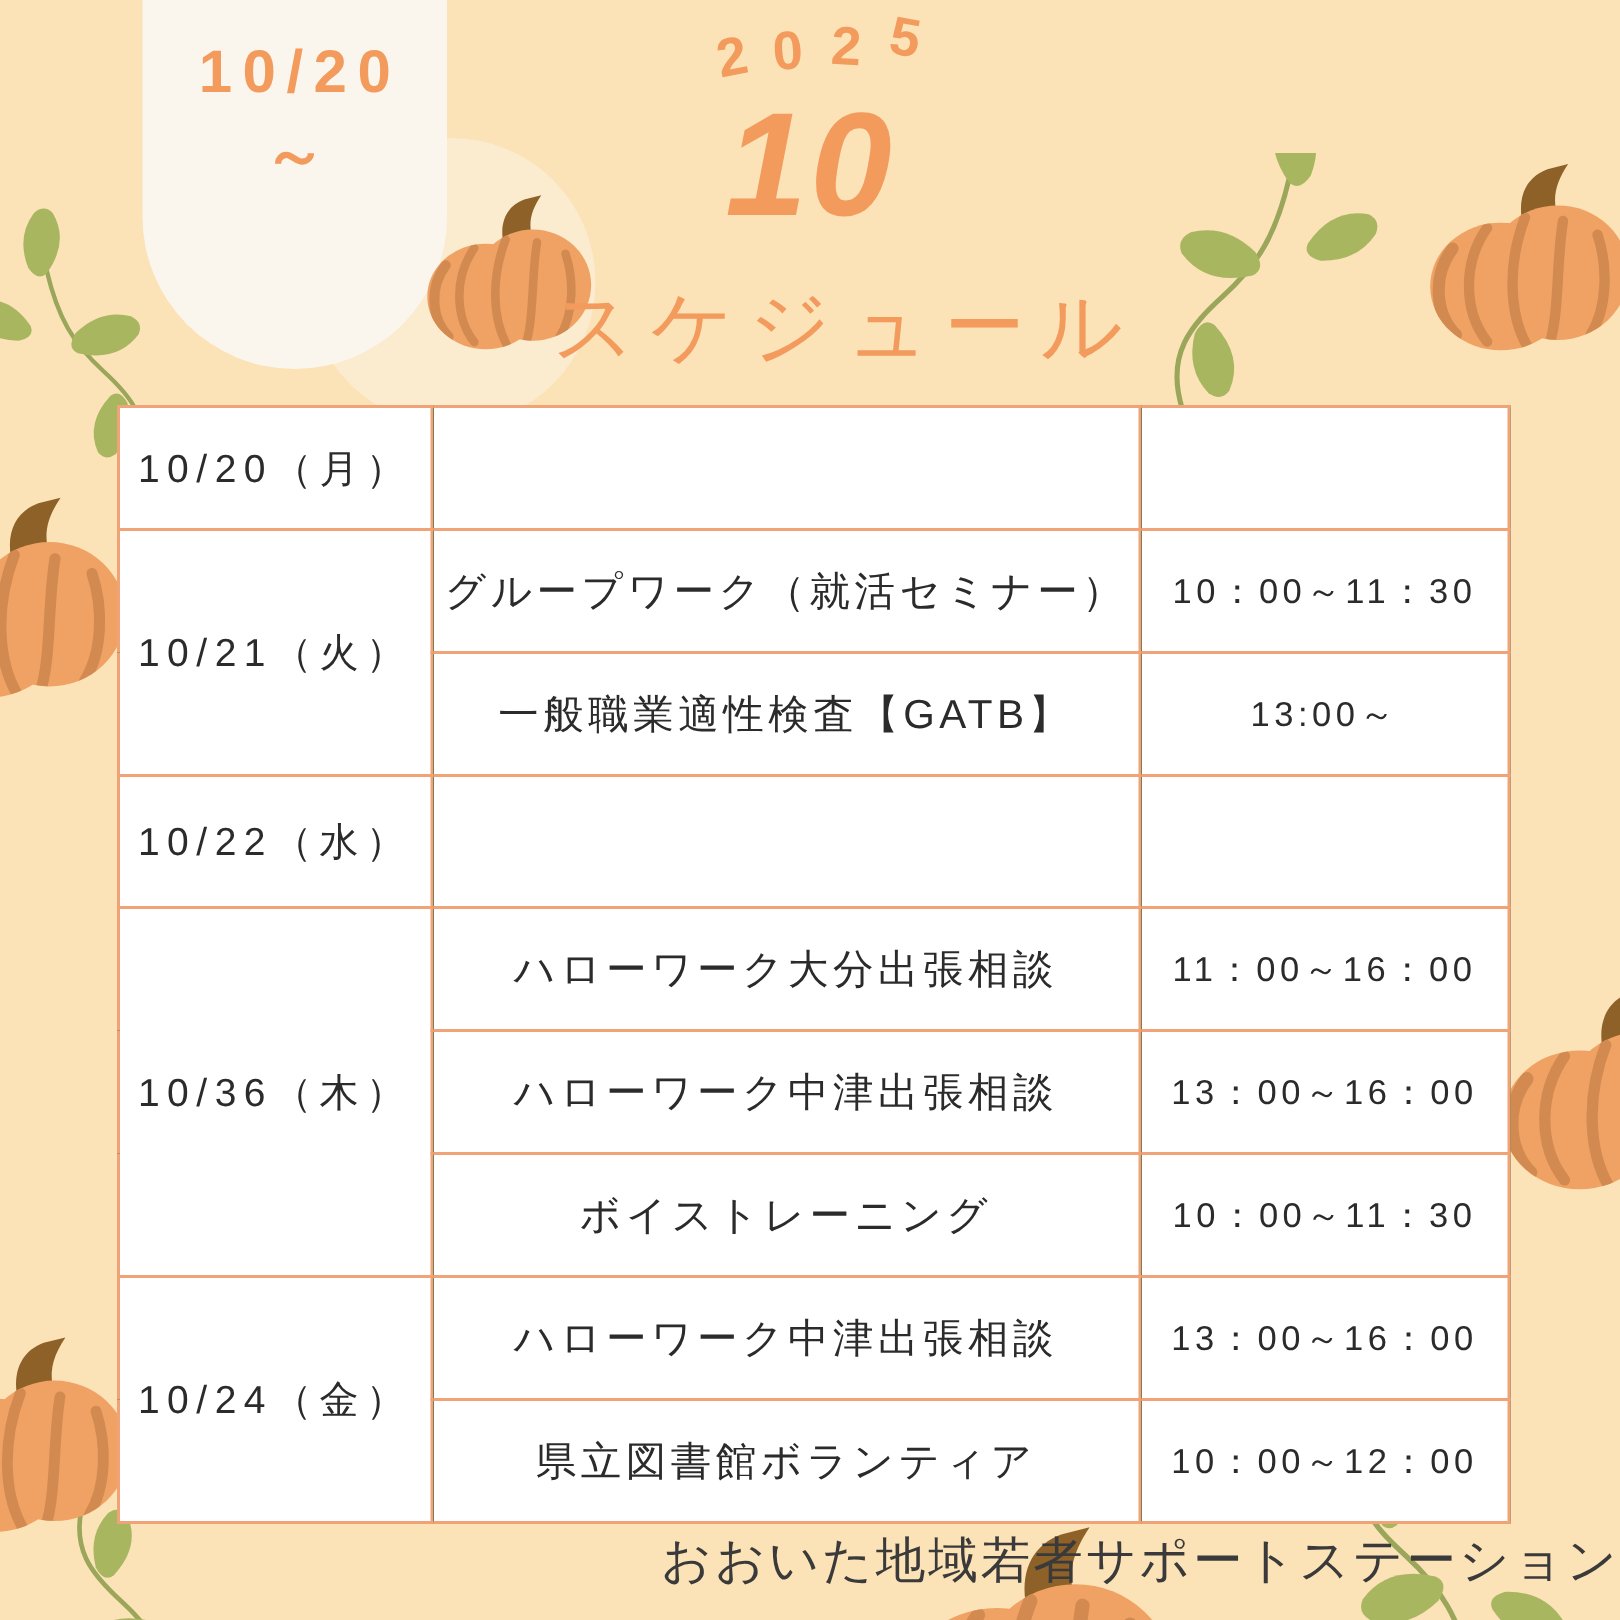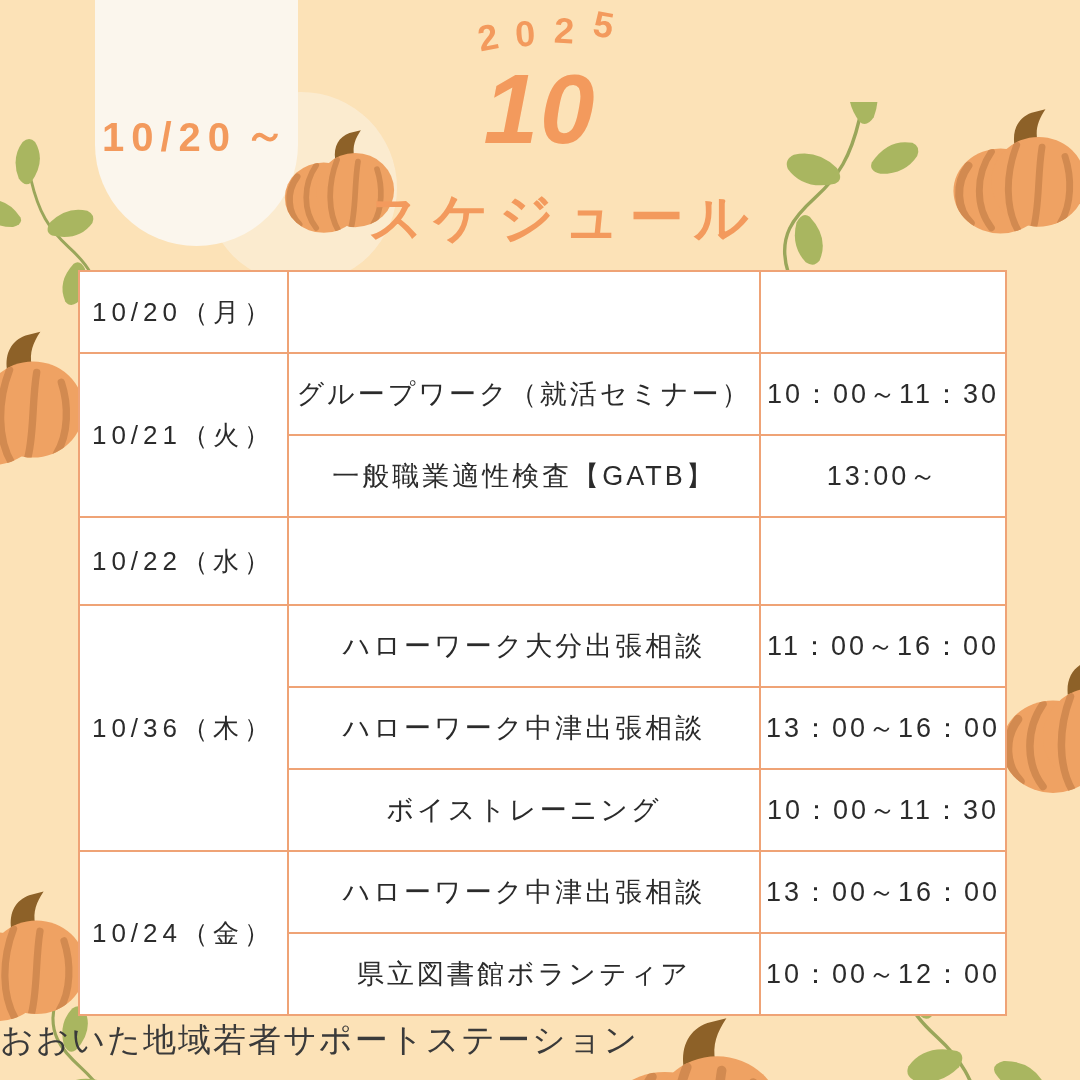--- a/index.html
+++ b/index.html
@@ -39,21 +39,21 @@
   .vine-top-right{left:765px;top:102px;width:175px;height:175px;z-index:1;}
   .vine-bottom-left{left:30px;top:995px;width:170px;height:160px;z-index:1;}
   .vine-bottom-right{left:875px;top:955px;width:200px;height:180px;z-index:1;}
 
   
   .badge{
     left:95px;top:0;width:203px;height:246px;
     background:var(--badge);
     border-radius:0 0 102px 102px;
     z-index:2;
-    display:flex;flex-direction:row;align-items:center;justify-content:flex-start;
+    display:flex;flex-direction:column;align-items:center;justify-content:flex-start;
     padding-top:20px;
   }
   .faint-circle{
     left:205px;top:92px;width:192px;height:192px;border-radius:50%;
     background:rgba(251,246,237,0.45);z-index:2;
   }
   .badge .line{
     color:var(--accent);font-weight:700;font-size:40px;letter-spacing:7px;
     line-height:1.0;text-indent:7px;
   }
@@ -69,43 +69,43 @@
   .arc span{display:inline-block;}
   .arc .c0{transform:rotate(-11deg) translateY(5px);}
   .arc .c1{transform:rotate(-4deg) translateY(1px);}
   .arc .c2{transform:rotate(3deg) translateY(-2px);}
   .arc .c3{transform:rotate(10deg) translateY(-8px);}
   .month{
     margin-top:6px;color:var(--accent);font-weight:700;font-size:98px;line-height:1.0;letter-spacing:2px;font-style:italic;
   }
   .schedule-title{
     position:absolute;left:0;top:182px;width:1080px;text-align:center;z-index:4;
-    color:var(--accent);font-size:54px;font-weight:700;letter-spacing:10px;text-indent:10px;padding-left:37px;
+    color:var(--accent);font-size:54px;font-weight:400;letter-spacing:10px;text-indent:10px;padding-left:37px;
   }
 
   
   .schedule-table-wrap{left:78px;top:270px;width:927px;height:737px;z-index:5;}
   table.schedule{
     width:100%;height:100%;
     border-collapse:collapse;table-layout:fixed;
     background:#14532d;
   }
   table.schedule td{
     border:2px solid var(--border);
     text-align:center;vertical-align:middle;
     background:#ffffff;
     overflow:hidden;
   }
   td.date-cell{font-size:26px;letter-spacing:5px;color:var(--ink);}
   td.event-cell{font-size:27px;letter-spacing:3px;color:var(--ink);}
-  td.time-cell{font-size:27px;letter-spacing:3px;color:var(--ink);}
+  td.time-cell{font-size:23px;letter-spacing:3px;color:var(--ink);}
 
   
   .footer-text{
-    left:0;top:1018px;width:1080px;text-align:left;z-index:6;
+    left:0;top:1018px;width:1080px;text-align:right;z-index:6;
     font-size:33px;letter-spacing:2px;color:#3a3a3a;
   }
 </style>
 </head>
 <body>
 
 <svg width="0" height="0" style="position:absolute">
   <defs>
     <g id="pumpkin">
       <clipPath id="pbody-clip">

